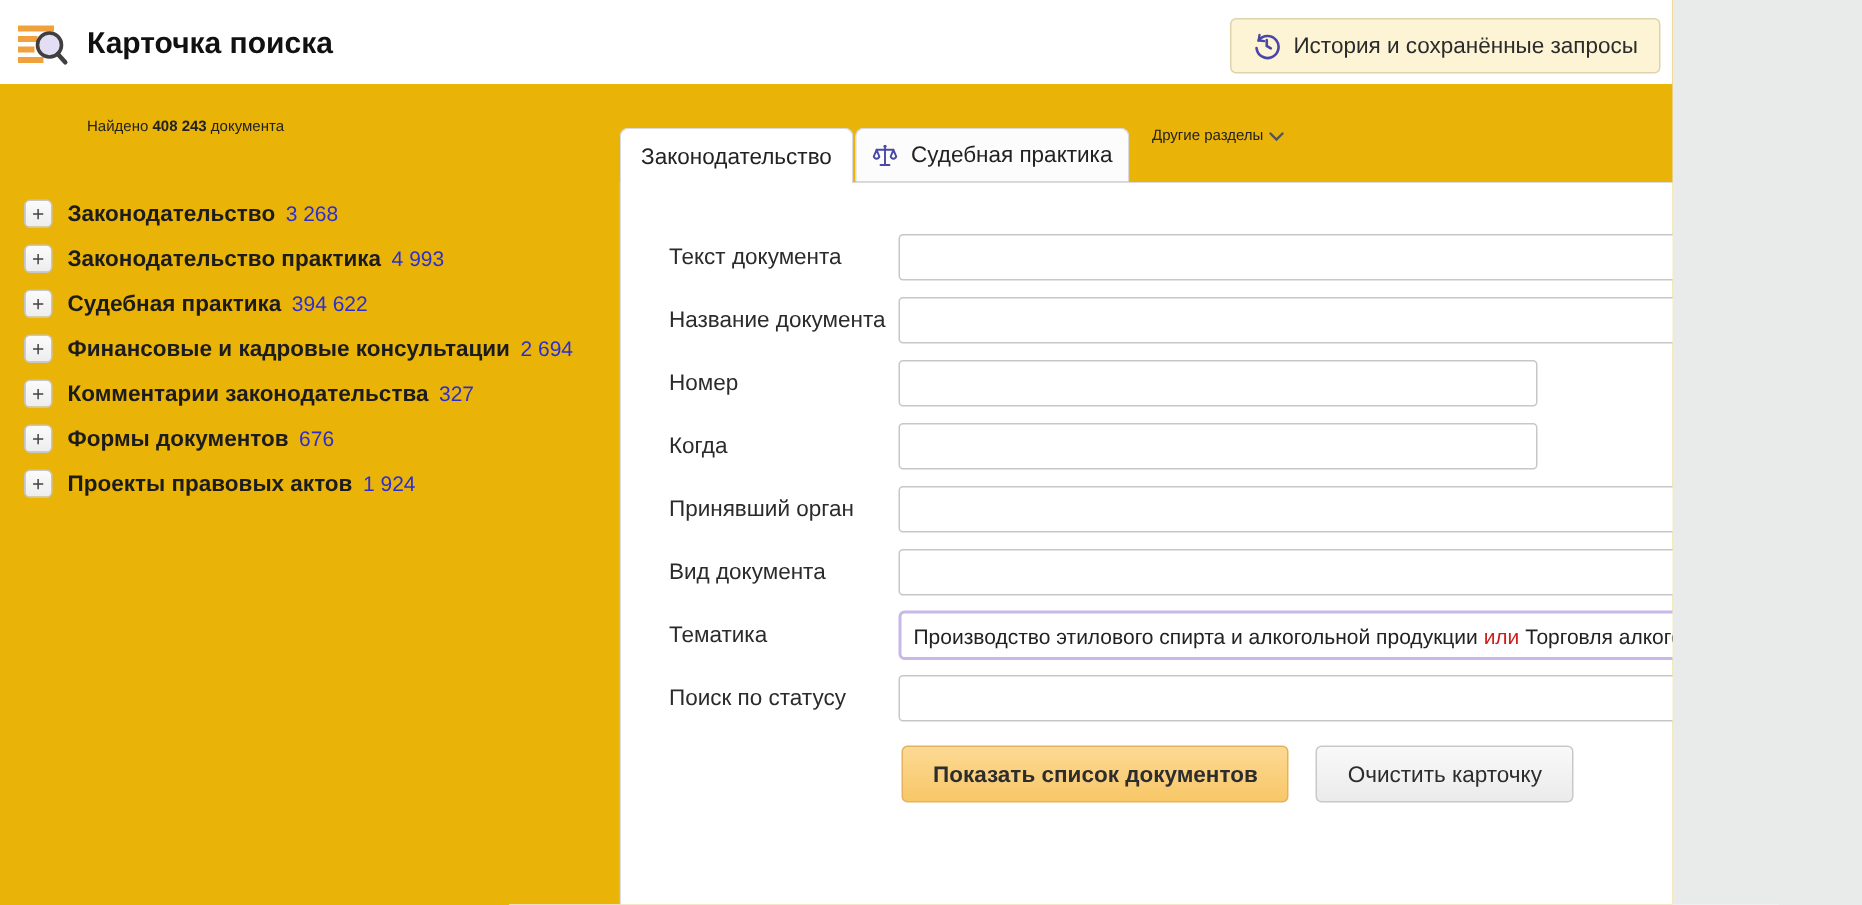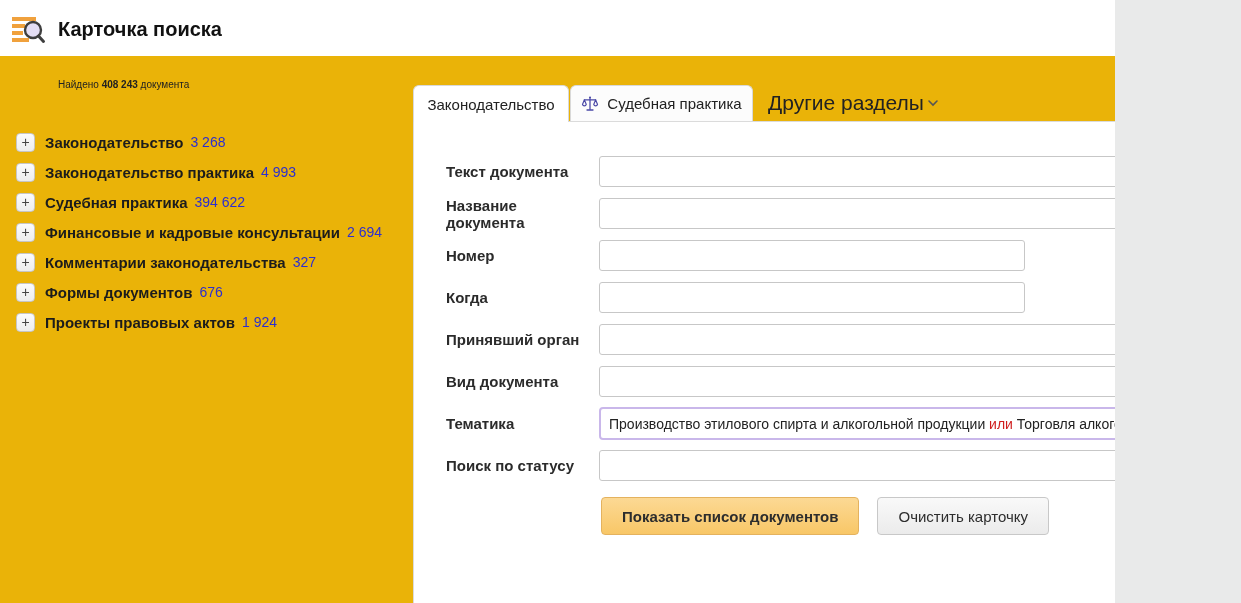--- a/index.html
+++ b/index.html
@@ -33,31 +33,31 @@
   .tree-count{ font-size:14px; color:#2c2ed0; margin-left:7px; white-space:nowrap; }
   
   .tab{
     position:absolute; top:85px; display:flex; align-items:center; justify-content:center; gap:8px;
     font-size:15px; color:#222; cursor:pointer;
     border:1px solid #d9d9d9; border-bottom:none; border-radius:6px 6px 0 0; background:#fcfcfc;
   }
   .tab-active{ left:413px; width:156px; height:37px; background:#ffffff; z-index:3; }
   .tab-2{ left:570px; width:183px; height:36px; z-index:1; }
   .tab-plain{
-    position:absolute; left:768px; top:85px; height:36px; display:flex; align-items:center; gap:3px;
-    font-size:21px; color:#222; cursor:pointer;
+    position:absolute; left:768px; top:85px; height:36px; display:flex; gap:3px;
+    font-size:10px; color:#222; cursor:pointer;
   }
   
   .panel{
     position:absolute; left:413px; top:121px; width:819px; height:500px;
     background:#ffffff; border:1px solid #dbdbdb; border-bottom:none;
     border-radius:0 8px 0 0; padding:34px 0 0 32px; z-index:2;
   }
   .form-row{ display:flex; align-items:center; height:31px; margin-bottom:11px; }
-  .form-label{ width:153px; flex:0 0 153px; font-size:15px; color:#2b2b2b;font-weight:bold; }
+  .form-label{ width:153px; flex:0 0 153px; font-size:15px; color:#2b2b2b; }
   .txt-input{
     height:31px; border:1px solid #c7c7c7; border-radius:3px; background:#fff;
     font-family:"Liberation Sans", sans-serif; font-size:14px; color:#222; padding:0 8px; outline:none;
   }
   .w-full{ width:607px; } .w-short{ width:426px; }
   .topic-input{
     position:relative; width:607px; height:33px; border:2px solid #c9b7ea; border-radius:4px;
     background:#fff; display:flex; align-items:center; padding:0 34px 0 8px;
     font-size:14px; white-space:nowrap; overflow:hidden; cursor:text;
   }
@@ -91,20 +91,30 @@
       <svg width="34" height="32" viewBox="0 0 34 32">
         <rect x="0" y="3" width="24" height="4" fill="#f0a13d"></rect>
         <rect x="0" y="10" width="13" height="4" fill="#f0a13d"></rect>
         <rect x="0" y="17" width="11" height="4" fill="#f0a13d"></rect>
         <rect x="0" y="24" width="17" height="4" fill="#f0a13d"></rect>
         <circle cx="21" cy="16" r="8" fill="rgba(205,195,235,0.55)" stroke="#3f3f3f" stroke-width="2.4"></circle>
         <line x1="26.5" y1="22" x2="31.5" y2="27.5" stroke="#3f3f3f" stroke-width="3" stroke-linecap="round"></line>
       </svg>
     </div>
     <div class="page-title">Карточка поиска</div>
+    <button class="history-btn">
+      <span style="display:flex;">
+        <svg width="19" height="19" viewBox="0 0 24 24" fill="none" stroke="#4a48a6" stroke-width="2.2" stroke-linecap="round">
+          <path d="M5.2 7.5 A9.3 9.3 0 1 1 3.4 14"></path>
+          <path d="M5.9 2.8 L5.2 7.6 L9.9 8.1" stroke-width="2"></path>
+          <path d="M12 7.2 V12.2 L15.4 14.2"></path>
+        </svg>
+      </span>
+      <span>История и сохранённые запросы</span>
+    </button>
   </div>
 
   <div class="found-line">
     <span>Найдено</span>
     <b>408 243</b>
     <span>документа</span>
   </div>
 
   <div class="tree">
     <div class="tree-item">

